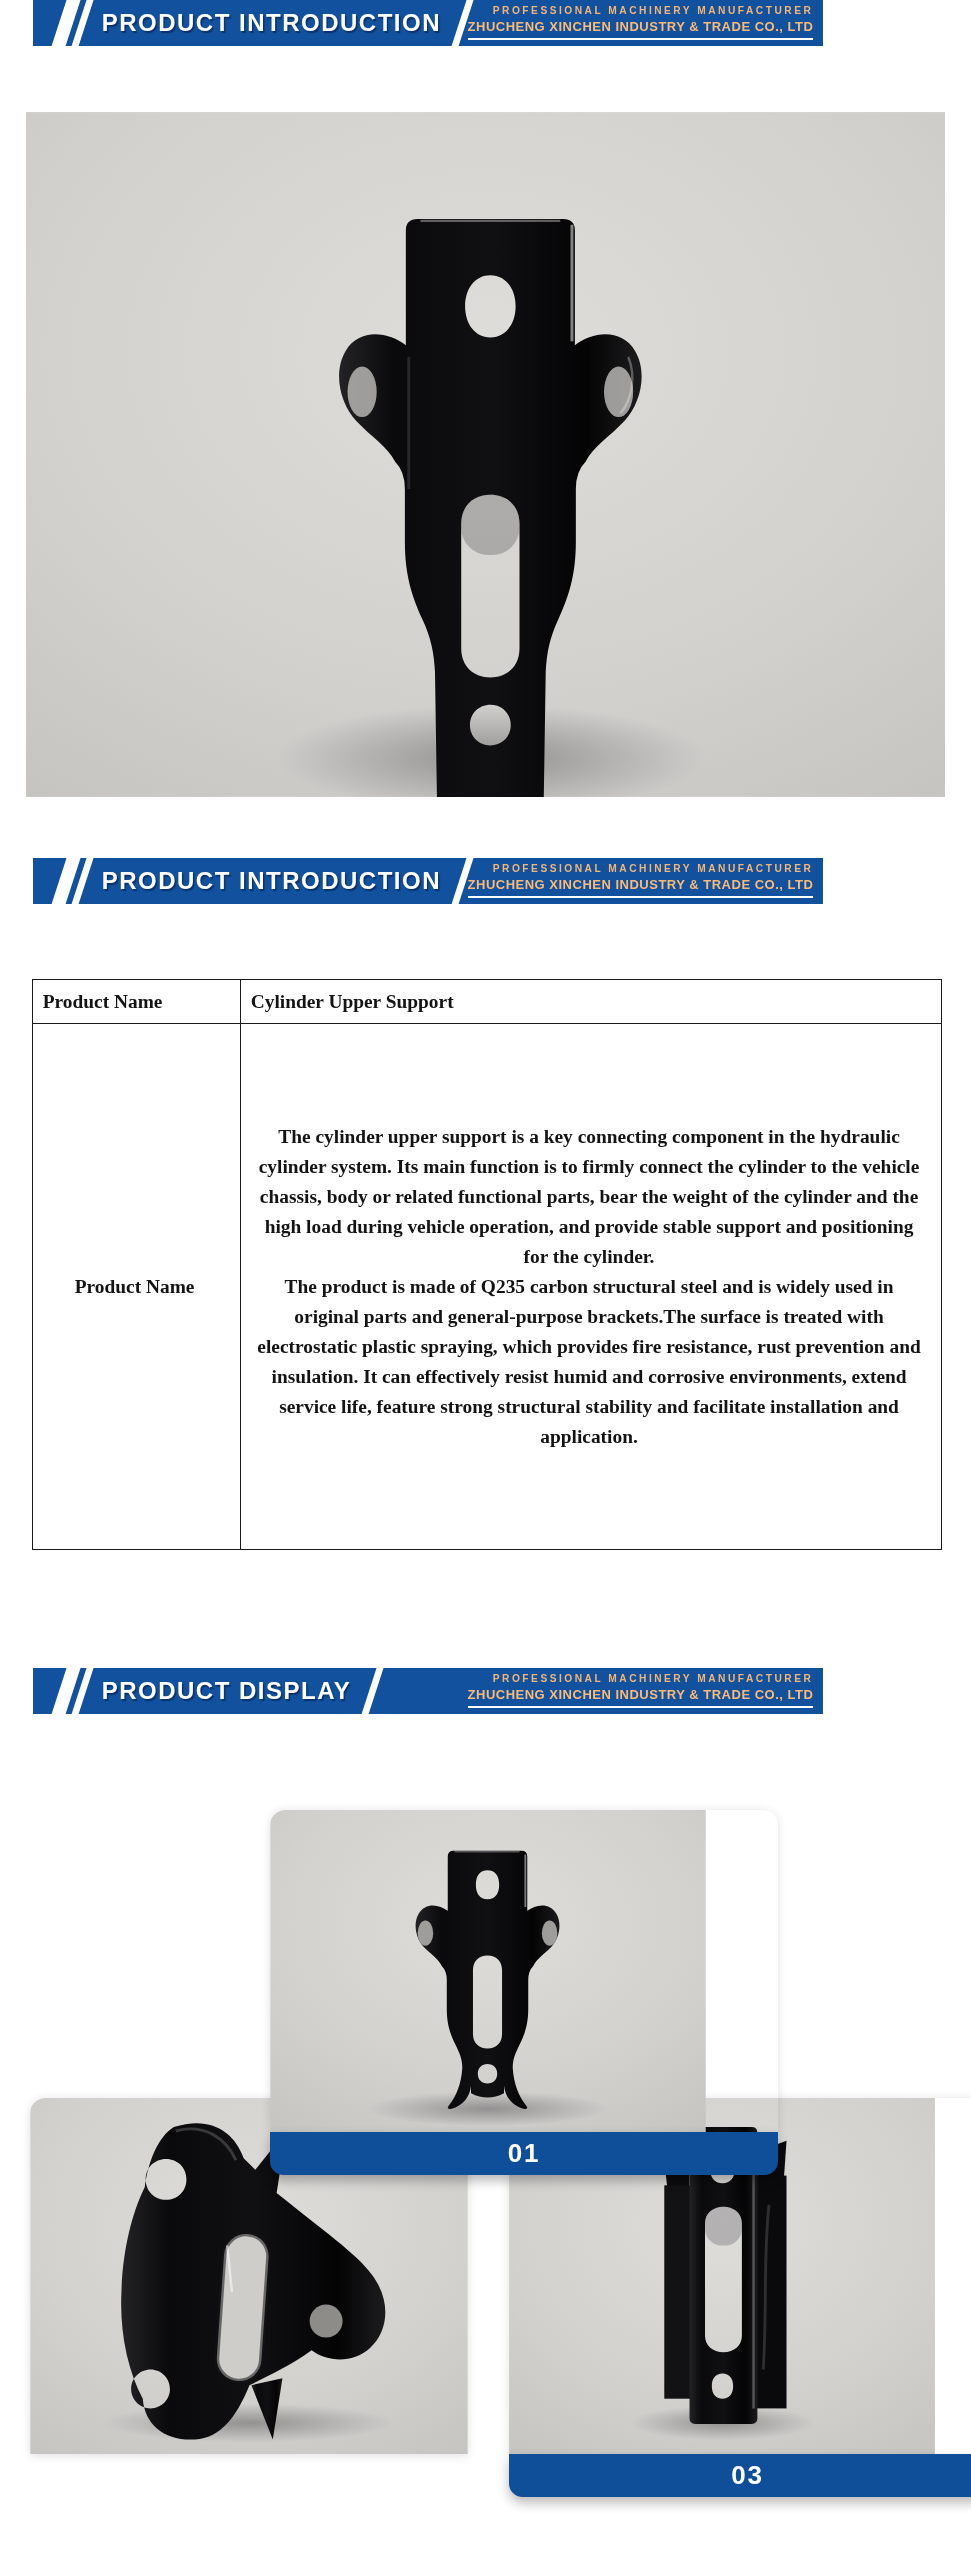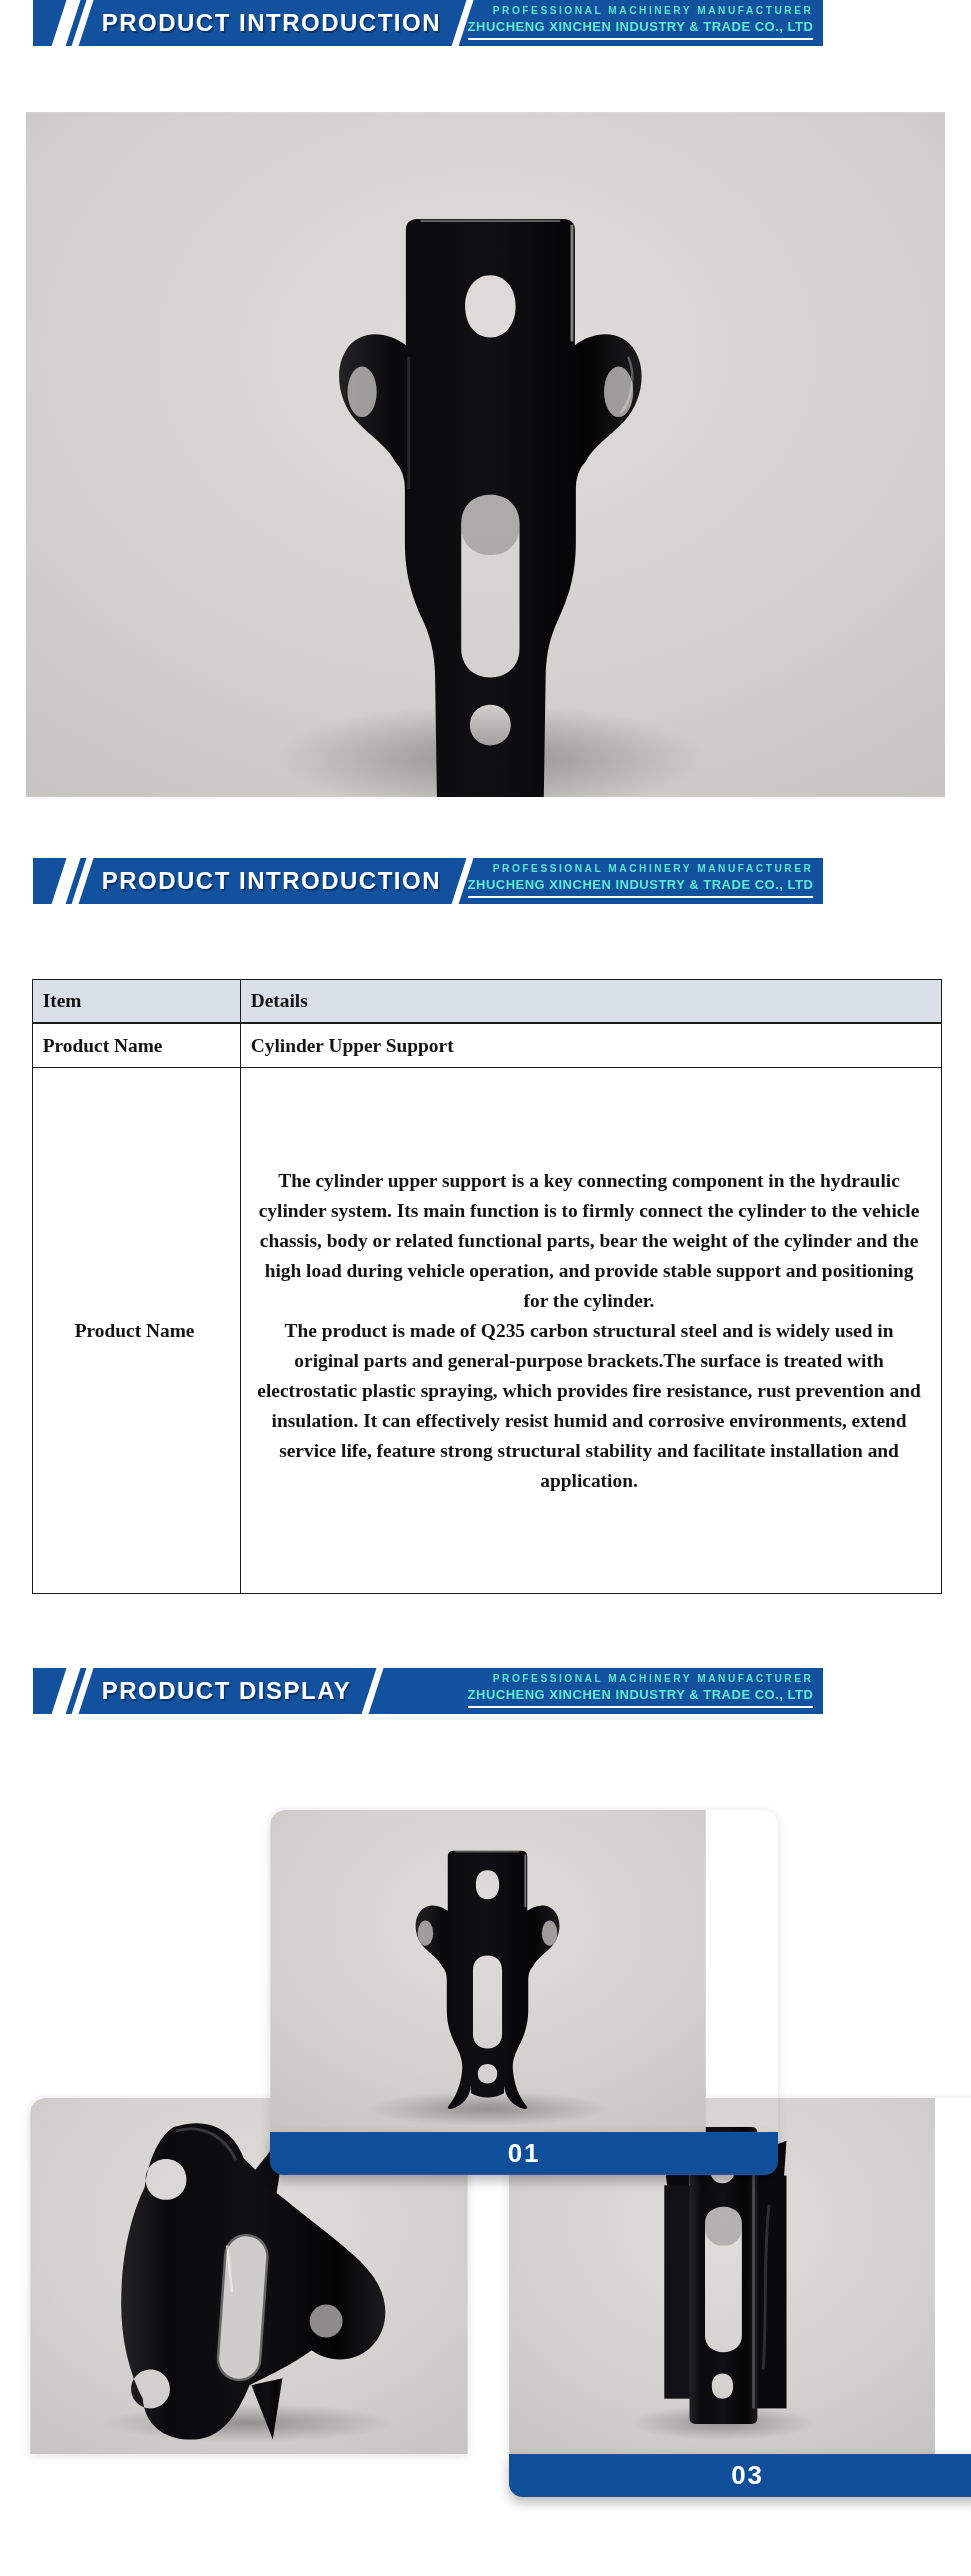--- a/index.html
+++ b/index.html
@@ -8,21 +8,21 @@
 
   
   .band{position:absolute;left:0;width:790px;height:46px;background:#11519d;
         display:flex;align-items:center;overflow:hidden;margin-left:33px;}
   .slash{background:#fff;transform:skewX(-18deg);height:140%;flex:0 0 auto;}
   .slash.s1{width:13.6px;margin-left:26px;}
   .slash.s2{width:6.8px;margin-left:6.8px;}
   .slash.s3{width:6.8px;margin-left:17.5px;}
   .band-title{color:#fff;font-weight:bold;font-size:24px;letter-spacing:1.5px;margin-left:15.5px;
         text-shadow:1.5px 2.4px 1px rgba(5,25,70,.55);white-space:nowrap;}
-  .band-right{position:absolute;right:9.7px;top:4.9px;text-align:right;color:#5eead4;
+  .band-right{position:absolute;right:9.7px;top:4.9px;text-align:right;color:#fdba74;
         padding-bottom:3.9px;border-bottom:2.4px solid #fff;}
   .band-right .tagline{font-size:10.2px;font-weight:bold;letter-spacing:2.5px;opacity:.96;}
   .band-right .company{font-size:13px;font-weight:bold;letter-spacing:0.5px;margin-top:2.9px;}
 
   
   .photo-main{position:absolute;left:26px;top:112px;width:919px;height:685px;}
   svg{display:block;}
 
   
   table.info{position:absolute;left:32px;top:979px;width:910px;border-collapse:collapse;
@@ -119,24 +119,20 @@
       <div class="company">ZHUCHENG XINCHEN INDUSTRY &amp; TRADE CO., LTD</div>
     </div>
   </div>
 
   <table class="info">
     <colgroup>
         <col class="c1">
         <col>
       </colgroup>
     <tbody>
-        <tr>
-      <th>Item</th>
-      <th>Details</th>
-    </tr>
     <tr class="r1">
       <td>Product Name</td>
       <td>Cylinder Upper Support</td>
     </tr>
     <tr class="r2">
       <td>Product Name</td>
       <td>
         <div class="desc">
           <p>The cylinder upper support is a key connecting component in the hydraulic cylinder system. Its main function is to firmly connect the cylinder to the vehicle chassis, body or related functional parts, bear the weight of the cylinder and the high load during vehicle operation, and provide stable support and positioning for the cylinder.</p>
           <p>The product is made of Q235 carbon structural steel and is widely used in original parts and general-purpose brackets.The surface is treated with electrostatic plastic spraying, which provides fire resistance, rust prevention and insulation. It can effectively resist humid and corrosive environments, extend service life, feature strong structural stability and facilitate installation and application.</p>

